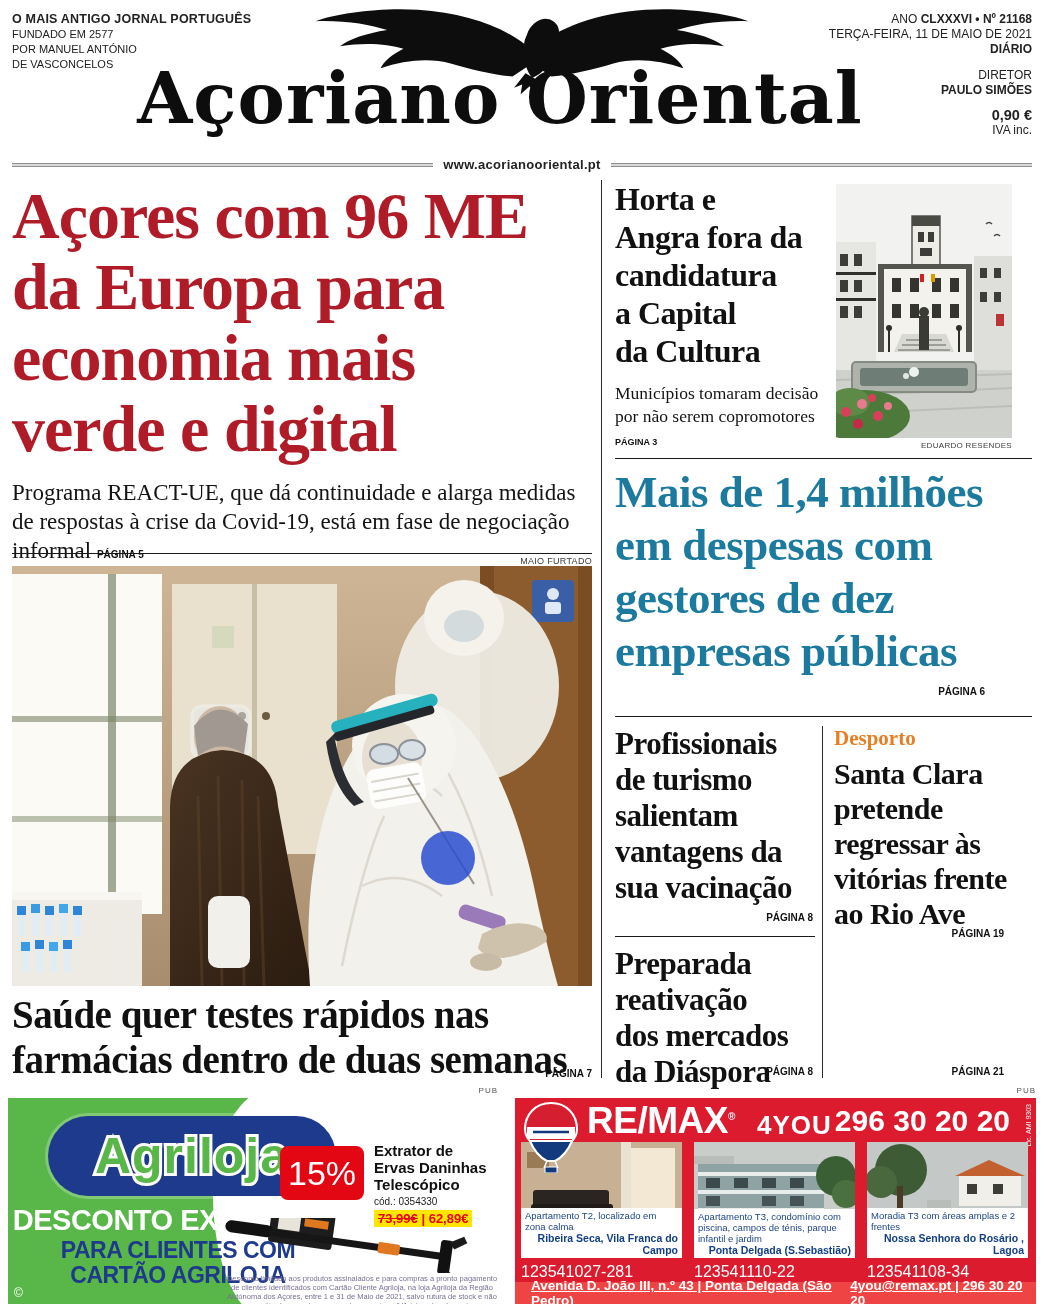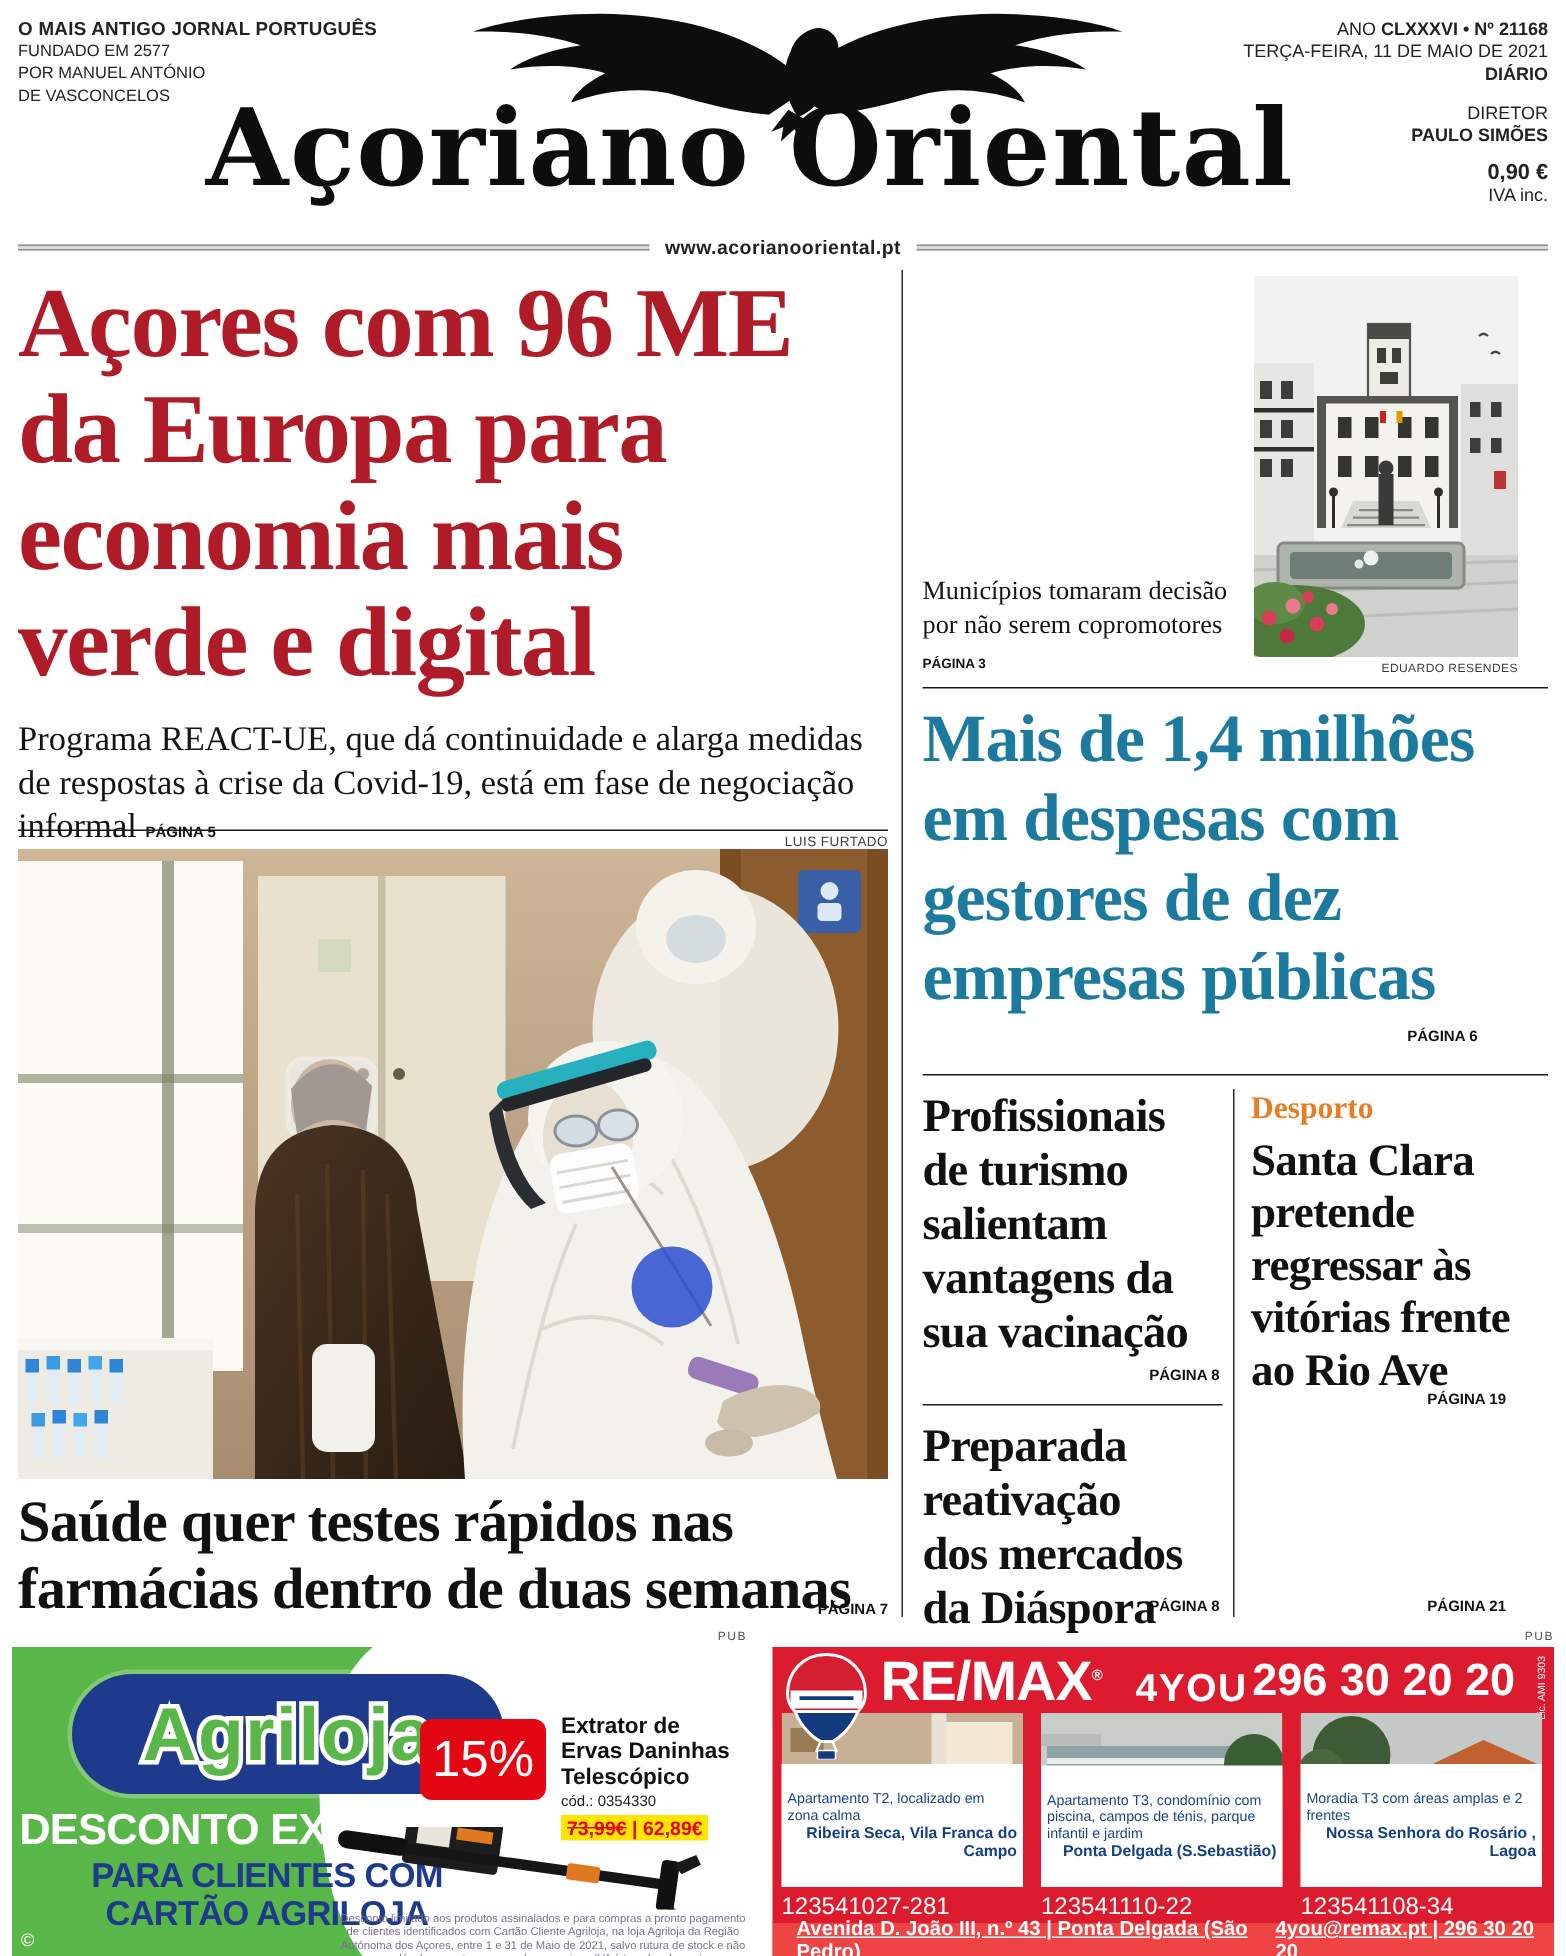--- a/index.html
+++ b/index.html
@@ -94,21 +94,21 @@
   .ad-remax { left:515px; top:1098px; width:521px; height:206px; background:var(--remax-red); overflow:hidden; }
   .rx-balloon { position:absolute; left:8px; top:3px; width:56px; height:72px; z-index:4; }
   .rx-brand { position:absolute; left:72px; top:2px; color:#fff; font-weight:bold; font-size:37px; letter-spacing:-.5px; }
   .rx-brand sup { font-size:10px; }
   .rx-4you { position:absolute; left:242px; top:12px; color:#fff; font-weight:bold; font-size:26px; letter-spacing:1px; }
   .rx-phone { position:absolute; right:26px; top:6px; color:#fff; font-weight:bold; font-size:30px; }
   .rx-lic { position:absolute; right:4px; top:6px; color:#fff; font-size:7px; writing-mode:vertical-rl; transform:rotate(180deg); }
   .rx-listings { position:absolute; left:6px; top:44px; width:509px; display:flex; gap:12px; }
   .rx-card { width:161px; position:relative; }
   .rx-photo { width:161px; height:116px; position:relative; overflow:hidden; }
-  .rx-cap { position:absolute; left:0; bottom:0; width:100%; background:#fff; padding:18px 4px; }
+  .rx-cap { position:absolute; left:0; bottom:0; width:100%; background:#fff; padding:2px 4px; }
   .rx-desc { font-size:9.5px; line-height:11px; color:#1b4488; }
   .rx-loc { font-size:10.5px; line-height:12px; color:#123f85; font-weight:bold; text-align:right; }
   .rx-ref { color:#fff; font-size:16px; margin-top:3px; }
   .rx-price { color:#fff; font-size:14px; font-weight:bold; }
   .rx-bottom { position:absolute; left:0; bottom:0; width:100%; height:22px; background:#ef4444;
     display:flex; align-items:center; justify-content:space-between; padding:0 10px 0 16px;
     color:#fff; font-weight:bold; font-size:13.5px;text-decoration:underline; }
 </style>
 </head>
 <body>
@@ -150,21 +150,21 @@
 
   <div class="abs masthead-title serif">Açoriano Oriental</div>
 
   <div class="abs lead-hl serif" style="color:#B01B28;">Açores com 96 ME<br>da Europa para<br>economia mais<br>verde e digital</div>
   <div class="abs lead-sub serif">
     <span>Programa REACT-UE, que dá continuidade e alarga medidas de respostas à crise da Covid-19, está em fase de negociação informal</span>
     <span class="pg">PÁGINA 5</span>
   </div>
 
   <div class="abs rule hrule-photo"></div>
-  <div class="abs credit photo-credit-main">LUIS FURTADO</div>
+  <div class="abs credit photo-credit-main">MAIO FURTADO</div>
 
   <svg class="abs main-photo" viewBox="0 0 580 420" preserveAspectRatio="none" aria-hidden="true">
     <defs>
       <linearGradient id="wall" x1="0" y1="0" x2="0" y2="1">
         <stop offset="0" stop-color="#cdb596"></stop>
           <stop offset="1" stop-color="#a88d6e"></stop>
       </linearGradient>
       <linearGradient id="hair" x1="0" y1="0" x2="1" y2="1">
         <stop offset="0" stop-color="#4a3422"></stop>
           <stop offset="1" stop-color="#2a1c10"></stop>
@@ -255,20 +255,21 @@
         <rect x="51" y="374" width="9" height="9" fill="#2f86d6"></rect>
     </g>
     <rect x="196" y="330" width="42" height="72" rx="10" fill="#f2f0ea"></rect>
   </svg>
 
   <div class="abs saude-hl serif">Saúde quer testes rápidos nas<br>farmácias dentro de duas semanas</div>
   <div class="abs pg saude-pg">PÁGINA 7</div>
 
   <div class="abs vdiv-main"></div>
 
+  <div class="abs cap-hl serif">Horta e<br>Angra fora da<br>candidatura<br>a Capital<br>da Cultura</div>
   <div class="abs cap-sub serif">
     <span>Municípios tomaram decisão por não serem copromotores</span>
     <span class="pg" style="font-size:9px;">PÁGINA 3</span>
   </div>
 
   <svg class="abs town-photo" viewBox="0 0 176 254" preserveAspectRatio="none" aria-hidden="true">
     <rect width="176" height="254" fill="#f2f3f1"></rect>
 
     <rect x="0" y="58" width="40" height="128" fill="#e6e6e3"></rect>
     <rect x="4" y="70" width="8" height="12" fill="#3c3c38"></rect>

